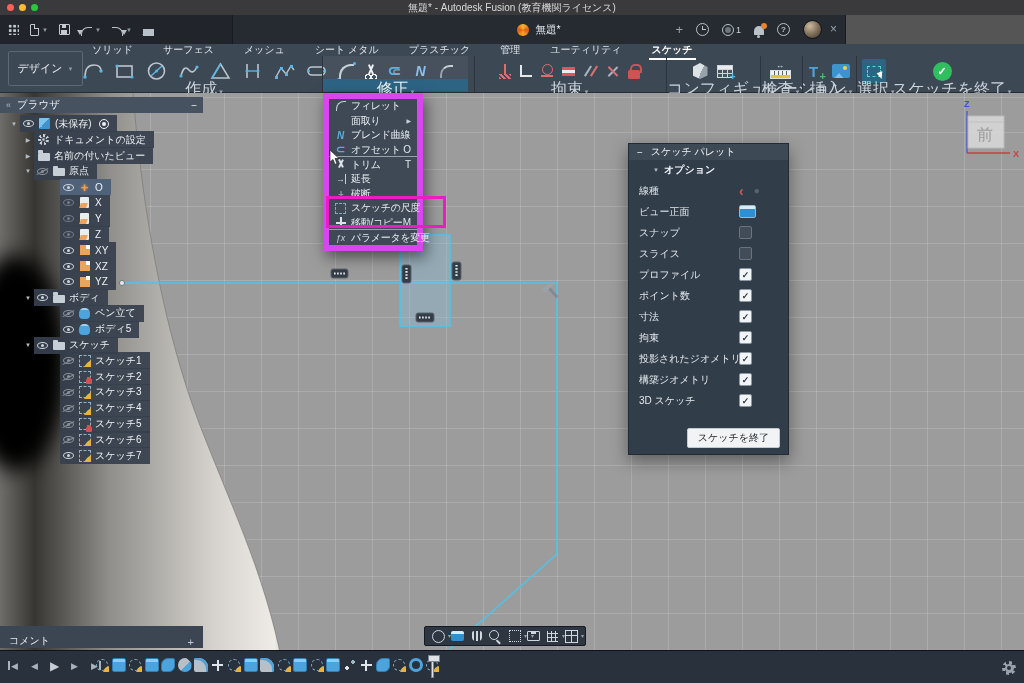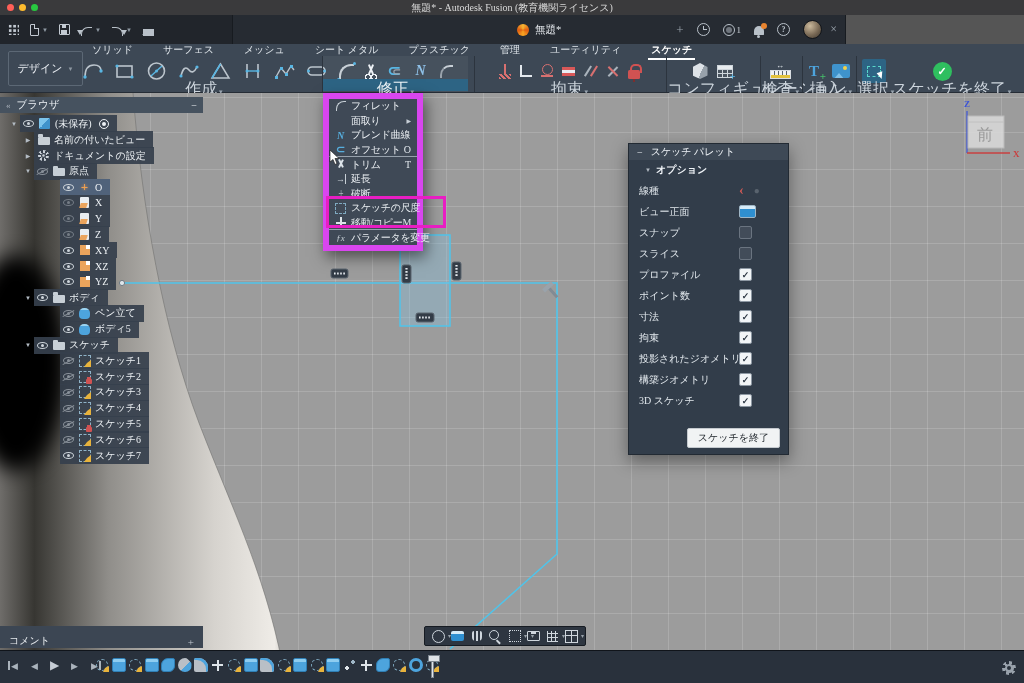--- a/index.html
+++ b/index.html
@@ -1,18 +1,18 @@
 <!DOCTYPE html>
 <html><head>
 <meta charset="utf-8">
 <style>
   * { margin:0; padding:0; box-sizing:border-box; }
   html,body{ background:#555; }
   #app{ position:relative; width:1024px; height:683px; overflow:hidden;
-        font-family:Liberation Serif, serif; color:#e6eaee; }
+        font-family:Liberation Sans, sans-serif; color:#e6eaee; }
 
   
   .titlebar{ position:absolute; left:0; top:0; width:1024px; height:15px; background:#3a3a3c;
              display:flex; align-items:center; justify-content:center; font-size:10px; color:#d9d9d9; }
   .tlights{ position:absolute; left:7px; top:4px; display:flex; gap:5px; }
   .tl{ width:7px; height:7px; border-radius:50%; }
   .tl.r{ background:#ff5f57; } .tl.y{ background:#febc2e; } .tl.g{ background:#28c840; }
 
   
   .appbar{ position:absolute; left:0; top:15px; width:828px; height:29px; background:#21252b; }
@@ -205,21 +205,21 @@
   .mico.mi-move::after{ content:""; position:absolute; left:2.5px; top:6px; width:10.5px; height:1.5px; background:#dde4ea; }
   .mico.mi-fx::before{ content:"ƒx"; font-style:italic; font-size:9px; color:#c8d0d7; }
 
   .annotation{ position:absolute; left:326px; top:196px; width:120px; height:32px; border:3px solid #e81ec3; z-index:9; }
   .cursor-svg{ position:absolute; left:329px; top:150px; z-index:10; }
 
   
   .palette{ position:absolute; left:628px; top:143px; width:161px; height:312px; background:#323d4a;
             border:1px solid #222a33; box-shadow:0 6px 16px rgba(0,0,0,.4); z-index:5; font-size:10px; }
   .phdr{ height:16px; background:#3e4956; display:flex; align-items:center; gap:8px; padding:0 8px; color:#eef2f6; }
-  .psec{ height:20px; display:flex; align-items:center; gap:5px; padding:0 16px; font-weight:bold; color:#f0f4f8; }
+  .psec{ height:20px; display:flex; align-items:center; gap:5px; padding:0 24px; font-weight:bold; color:#f0f4f8; }
   .psec::before{ content:"▼"; font-size:6px; color:#aeb6bf; }
   .prow{ height:21px; position:relative; display:flex; align-items:center; padding-left:10px; color:#e3e9ee; }
   .pctl{ position:absolute; left:110px; display:flex; align-items:center; }
   .pctl.pc-on::before{ content:"✓"; display:flex; align-items:center; justify-content:center; width:11px; height:11px;
         background:#f2f5f7; color:#2a3440; font-size:9px; font-weight:bold; border-radius:2px; border:1px solid #8d98a3; }
   .pctl.pc-off::before{ content:""; width:11px; height:11px; background:#424c59; border:1px solid #6a7480; border-radius:2px; }
   .pctl.pc-linetype::before{ content:"‹"; color:#cf5a56; font-size:14px; font-weight:bold; line-height:10px; }
   .pctl.pc-linetype::after{ content:"●"; color:#59636e; font-size:10px; margin-left:10px; }
   .pctl.pc-lookat::before{ content:""; width:15px; height:11px; border-radius:2px; background:linear-gradient(#d6ebf8 0 3px,#2f8fd0 3px); border:1px solid #9fb6c6; }
   .pbtn{ position:absolute; right:8px; bottom:6px; background:#f1f3f4; color:#1f252b; font-size:10px; padding:2px 10px; border-radius:2px; border:1px solid #c4c9ce; }
@@ -552,32 +552,32 @@
             <span class="bicon ic-cube"></span>
             <span>(未保存)</span>
             <span class="extra-slot target"></span>
           </span>
         </div>
 
         <div class="brow ind-1">
           <span class="chev ch-closed"></span>
           <span class="chip">
 
+            <span class="bicon ic-gear"></span>
+            <span>ドキュメントの設定</span>
+
+          </span>
+        </div>
+
+        <div class="brow ind-1">
+          <span class="chev ch-closed"></span>
+          <span class="chip">
+
             <span class="bicon ic-folder"></span>
             <span>名前の付いたビュー</span>
-
-          </span>
-        </div>
-
-        <div class="brow ind-1">
-          <span class="chev ch-closed"></span>
-          <span class="chip">
-
-            <span class="bicon ic-gear"></span>
-            <span>ドキュメントの設定</span>
 
           </span>
         </div>
 
         <div class="brow ind-1">
           <span class="chev ch-open"></span>
           <span class="chip">
             <span class="eye eye-off"></span>
             <span class="bicon ic-folder"></span>
             <span>原点</span>

